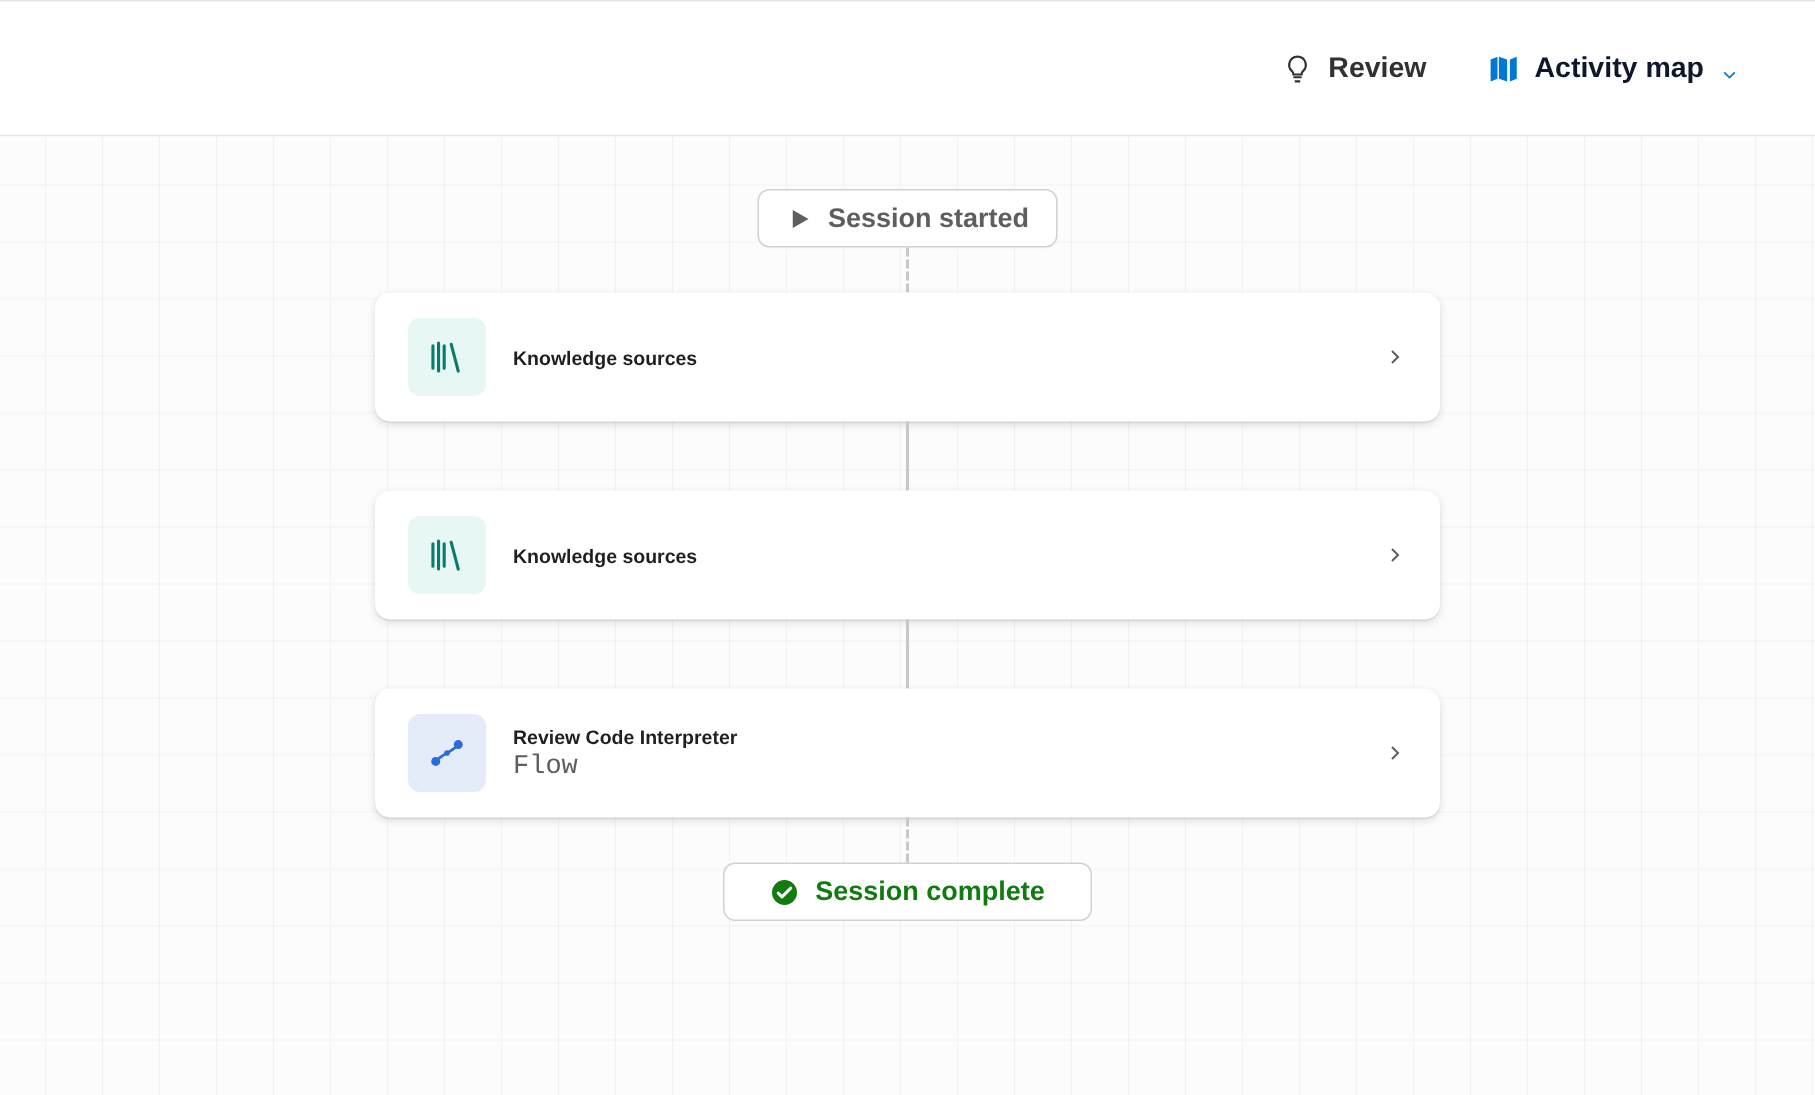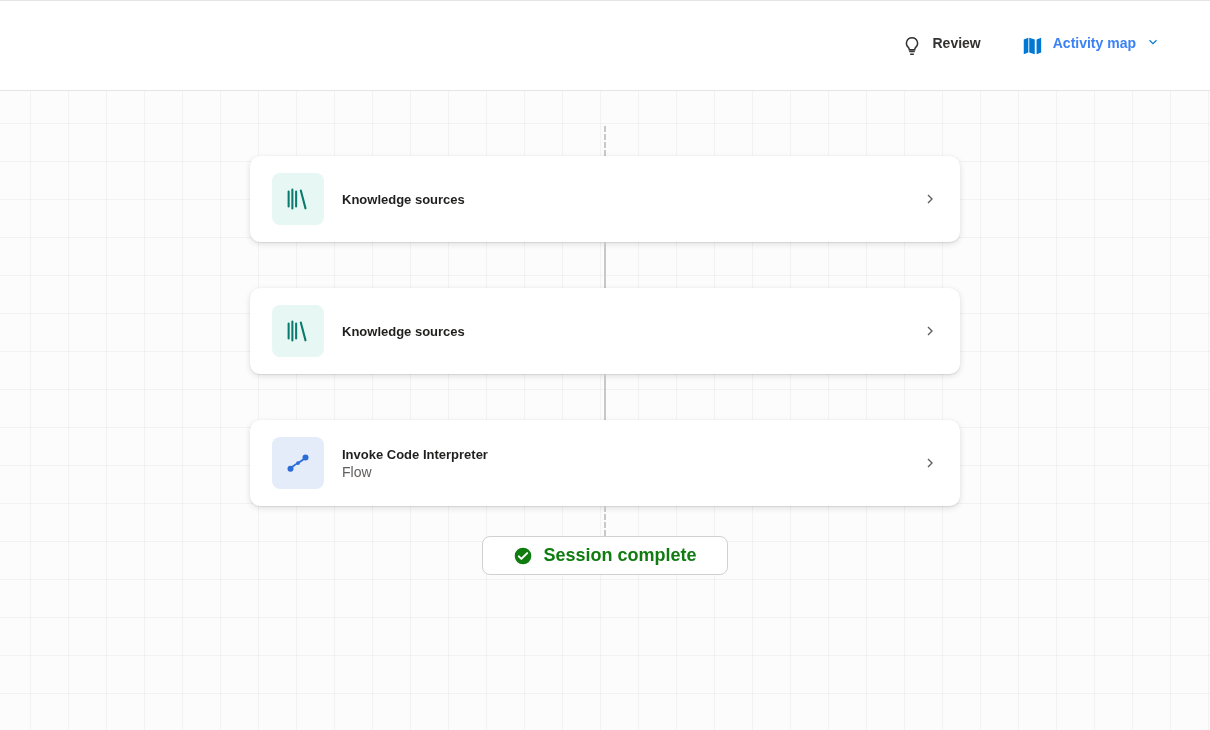--- a/index.html
+++ b/index.html
@@ -20,31 +20,31 @@
       border-bottom: 1px solid #e5e5e5;
       display: flex;
       align-items: center;
       justify-content: flex-end;
       padding-right: 50px;
       gap: 40px;
       background: #fff;
     }
     .header-btn {
       display: flex;
-      align-items: flex-start;
+      align-items: flex-end;
       gap: 10px;
-      font-size: 14px;
+      font-size: 19px;
       font-weight: 600;
       cursor: pointer;
     }
     .review-btn {
       color: #323130;
     }
     .activity-map-btn {
-      color: #3b82f6;
+      color: #0f172a;
     }
     .lightbulb-icon {
       width: 22px;
       height: 22px;
     }
     .map-icon {
       width: 22px;
       height: 22px;
     }
     .chevron-down-small {
@@ -129,23 +129,24 @@
       display: flex;
       flex-direction: column;
       gap: 2px;
     }
     .card-title {
       font-size: 13px;
       font-weight: 600;
       color: #201f1e;
     }
     .card-subtitle {
-      font-size: 14px;
+      font-size: 18px;
       font-weight: 400;
       color: #605e5c;
+      font-family: Liberation Mono, monospace;
     }
     .chevron-right-icon {
       width: 16px;
       height: 16px;
       flex-shrink: 0;
     }
     .session-complete-pill {
       display: inline-flex;
       align-items: center;
       gap: 10px;
@@ -187,20 +188,26 @@
     <span>Activity map</span>
     <svg class="chevron-down-small" viewBox="0 0 24 24" fill="none" stroke="#0078d4" stroke-width="2">
       <path d="M6 9l6 6 6-6"></path>
     </svg>
   </div>
 </div>
 
 <div class="canvas">
   <div class="flow-container">
 
+    <div class="session-pill">
+      <svg class="play-icon" viewBox="0 0 24 24">
+        <path d="M6 4l14 8-14 8V4z"></path>
+      </svg>
+      <span>Session started</span>
+    </div>
 
     <div class="connector-dashed"></div>
 
     <div class="card">
       <div class="card-icon-wrap card-icon-teal">
         <svg class="books-icon" viewBox="0 0 32 32" fill="none" stroke="#0b7a6e" stroke-width="2.2" stroke-linecap="round">
           <path d="M6 8v16M10 6v20M14 8v16M19 7l5 19"></path>
         </svg>
       </div>
       <div class="card-content">
@@ -232,21 +239,21 @@
     <div class="card">
       <div class="card-icon-wrap card-icon-blue">
         <svg class="flow-icon" viewBox="0 0 32 32">
           <circle cx="8" cy="22" r="3.2" fill="#2b6cd8"></circle>
           <circle cx="24" cy="10" r="3.2" fill="#2b6cd8"></circle>
           <circle cx="16" cy="16" r="2" fill="#2b6cd8"></circle>
           <path d="M10 20 Q14 17 16 16 Q18 15 22 12" stroke="#2b6cd8" stroke-width="2" fill="none"></path>
         </svg>
       </div>
       <div class="card-content">
-        <span class="card-title">Invoke Code Interpreter</span>
+        <span class="card-title">Review Code Interpreter</span>
         <span class="card-subtitle">Flow</span>
       </div>
       <svg class="chevron-right-icon" viewBox="0 0 24 24" fill="none" stroke="#605e5c" stroke-width="2">
         <path d="M9 6l6 6-6 6"></path>
       </svg>
     </div>
 
     <div class="connector-dashed"></div>
 
     <div class="session-complete-pill">

